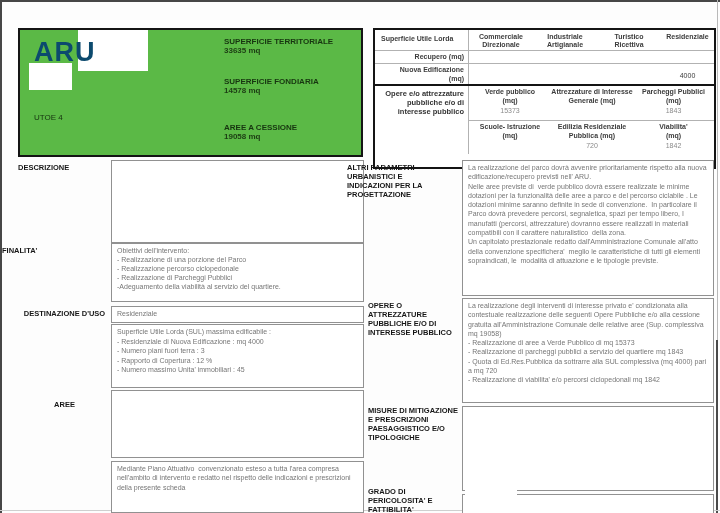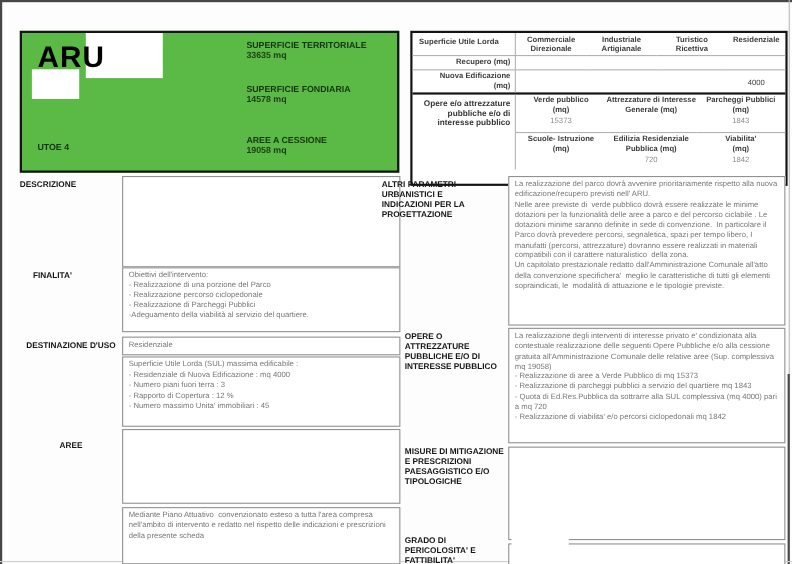--- a/index.html
+++ b/index.html
@@ -9,24 +9,24 @@
 
   
   .edge-top { position:absolute; left:0; top:0; width:720px; height:2px; background:#474747; }
   .edge-left { position:absolute; left:0; top:0; width:2px; height:513px; background:#474747; }
   .edge-right-light { position:absolute; left:717px; top:0; width:1px; height:513px; background:#b9b9b9; }
   .edge-right-dark { position:absolute; left:716px; top:340px; width:2px; height:173px; background:#4a4a4a; }
   .edge-bottom { position:absolute; left:0; top:510px; width:720px; height:1px; background:#cfcfcf; }
 
   
   .green-panel { position:absolute; left:18px; top:28px; width:345px; height:129px; background:#5bb946; border:2px solid #141414; }
-  .aru-code { position:absolute; left:14px; top:7px; font-size:27px; font-weight:bold; color:#000000; letter-spacing:1px; }
+  .aru-code { position:absolute; left:14px; top:7px; font-size:27px; font-weight:bold; color:#0c4a6e; letter-spacing:1px; }
   .redact-a { position:absolute; left:58px; top:0px; width:70px; height:41px; background:#ffffff; }
   .redact-b { position:absolute; left:9px; top:33px; width:43px; height:27px; background:#ffffff; }
-  .utoe { position:absolute; left:14px; top:99px; font-size:8px; font-weight:bold; color:#15310f; }
+  .utoe { position:absolute; left:14px; top:83px; font-size:8px; font-weight:normal; color:#15310f; }
   .gfield { position:absolute; left:204px; width:135px; color:#173510; }
   .gfield .glabel { font-size:8px; font-weight:bold; line-height:9px; }
   .gfield .gvalue { font-size:8px; font-weight:bold; line-height:9px; color:#1d3d14; }
   .gf1 { top:7px; } .gf2 { top:47px; } .gf3 { top:93px; }
 
   
   .sul-table { position:absolute; left:373px; top:28px; width:343px; height:141px; background:#ffffff; border:2px solid #141414; }
   .sul-grid { display:grid; grid-template-columns:94px 64px 64px 64px 1fr; grid-template-rows:20px 13px 21px; }
   .sul-grid .c { font-size:7px; color:#3c3c3c; overflow:hidden; }
   .sul-title { font-size:8px; font-weight:bold; color:#2a2a2a; padding:5px 0 0 6px; border-right:1px solid #b2b2b2; grid-row:1; }
@@ -42,21 +42,21 @@
   .ocell .oval { text-align:center; color:#8a8a8a; padding-top:2px; }
   .orow2 { border-top:1px solid #b2b2b2; }
 
   
   .sec-label { position:absolute; font-size:7.5px; font-weight:bold; color:#161616; line-height:9px; width:93px; }
   .sec-box { position:absolute; background:#ffffff; border:1px solid #919191; font-size:7px; color:#767676; line-height:9.3px; padding:2px 5px; white-space:pre-wrap; overflow:hidden; }
 
   
   .lbl-descrizione { left:18px; top:163px; }
   .box-descrizione { left:111px; top:160px; width:253px; height:83px; }
-  .lbl-finalita { left:30px; top:246px; }
+  .lbl-finalita { left:2px; top:246px; }
   .box-finalita { left:111px; top:243px; width:253px; height:59px; line-height:9px; }
   .lbl-destinazione { left:18px; top:309px;text-align:center; }
   .box-destinazione { left:111px; top:306px; width:253px; height:17px; }
   .lbl-dimensionamento { left:18px; top:326px; }
   .box-dimensionamento { left:111px; top:324px; width:253px; height:64px; line-height:9.5px; }
   .lbl-note { left:18px; top:400px; text-align:center; }
   .box-note { left:111px; top:390px; width:253px; height:68px; }
   .lbl-modalita { left:18px; top:464px; }
   .box-modalita { left:111px; top:461px; width:253px; height:52px; }
 

